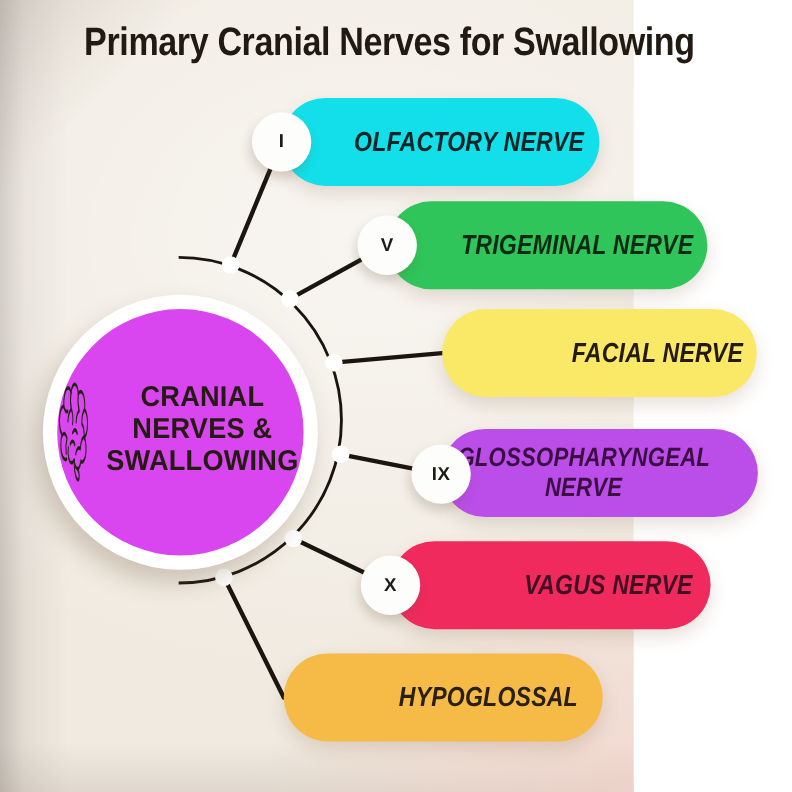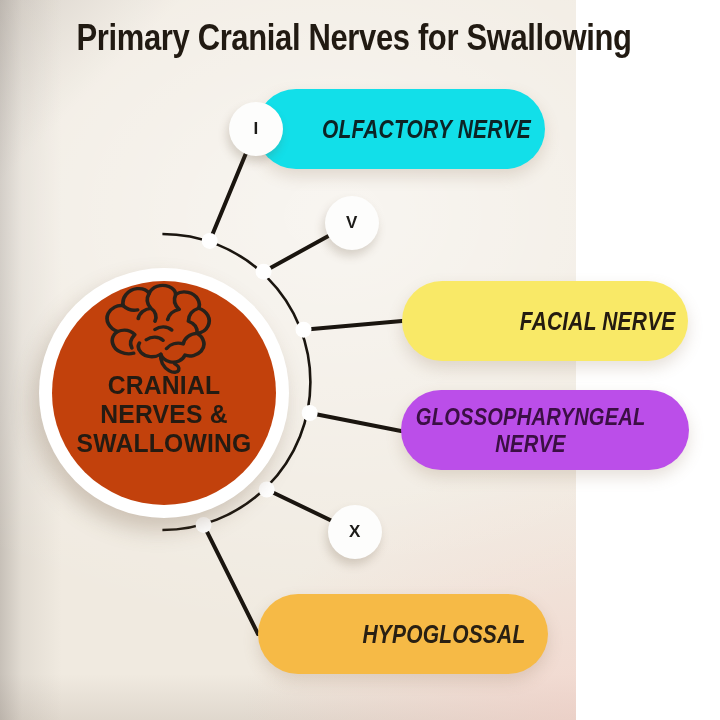--- a/index.html
+++ b/index.html
@@ -15,21 +15,21 @@
   }
   .title{position:absolute;left:-6px;top:17px;width:720px;text-align:center;
     font-weight:bold;font-size:36px;line-height:42px;letter-spacing:-.4px;color:#211a12;
     transform:scaleX(.86);transform-origin:50% 50%;}
   
   .lines{position:absolute;left:0;top:0;}
   
   .hub{position:absolute;left:39px;top:268px;width:250px;height:250px;border-radius:50%;
     background:#ffffff;box-shadow:-6px 12px 22px rgba(110,85,60,.28);}
   .hub-inner{position:absolute;left:13px;top:13px;width:224px;height:224px;border-radius:50%;
-    background:#c2410c;display:flex;flex-direction:column;align-items:center;}
+    background:#d946ef;display:flex;flex-direction:row;align-items:center;}
   .brain{margin-top:2px;margin-right:10px;}
   .hub-text{margin-top:-7px;text-align:center;font-weight:bold;font-size:26px;line-height:29px;
     color:#241b12;letter-spacing:.2px;transform:scaleX(.95);transform-origin:50% 0;}
   
   .pill{position:absolute;height:80px;border-radius:40px;display:flex;align-items:center;
     justify-content:flex-end;box-shadow:0 7px 16px rgba(130,100,70,.20);font-style:italic;}
   .pill-label{font-weight:bold;font-size:25px;line-height:26px;text-align:center;
     letter-spacing:.2px;transform:scaleX(.84);transform-origin:50% 50%;white-space:pre-line;}
   .pill-4 .pill-label{padding:0 26px;font-size:24px;line-height:27px;}
   .pill-1 .pill-label{position:relative;left:6px;}
@@ -87,33 +87,42 @@
         <path d="M 48.5 45 C 53 41.5 59 41.5 63 45.5"></path>
         <path d="M 41 55 C 45.5 51.5 51.5 51.5 55.5 55.5"></path>
       </svg>
       <div class="hub-text"><span>CRANIAL</span><br><span>NERVES &amp;</span><br><span>SWALLOWING</span></div>
     </div>
   </div>
 
   <div class="pill pill-1" style="left: 256px; top: 89px; width: 289px; background: rgb(18, 223, 233);">
     <div class="pill-label" style="color: rgb(12, 36, 37);">OLFACTORY NERVE</div>
   </div>
+  <div class="pill pill-2" style="left: 352px; top: 183px; width: 291px; background: rgb(47, 197, 90);">
+    <div class="pill-label" style="color: rgb(13, 42, 21);">TRIGEMINAL NERVE</div>
+  </div>
   <div class="pill pill-4" style="left: 401px; top: 390px; width: 288px; background: rgb(187, 78, 233);">
     <div class="pill-label" style="color: rgb(59, 15, 68);">GLOSSOPHARYNGEAL NERVE</div>
   </div>
   <div class="pill pill-3" style="left: 402px; top: 281px; width: 286px; background: rgb(249, 233, 103);">
     <div class="pill-label" style="color: rgb(36, 27, 16);">FACIAL NERVE</div>
+  </div>
+  <div class="pill pill-5" style="left: 355px; top: 492px; width: 291px; background: rgb(240, 42, 92);">
+    <div class="pill-label" style="color: rgb(67, 15, 34);">VAGUS NERVE</div>
   </div>
   <div class="pill pill-6" style="left: 258px; top: 594px; width: 290px; background: rgb(246, 186, 70);">
     <div class="pill-label" style="color: rgb(41, 32, 19);">HYPOGLOSSAL</div>
   </div>
 
   <div class="num" style="left:229px;top:102px;">
     <span class="num-label">I</span>
   </div>
   <div class="num" style="left:325px;top:196px;">
     <span class="num-label">V</span>
   </div>
+  <div class="num" style="left:374px;top:404px;">
+    <span class="num-label">IX</span>
+  </div>
   <div class="num" style="left:328px;top:505px;">
     <span class="num-label">X</span>
   </div>
 
 </div>
 
 </body></html>

